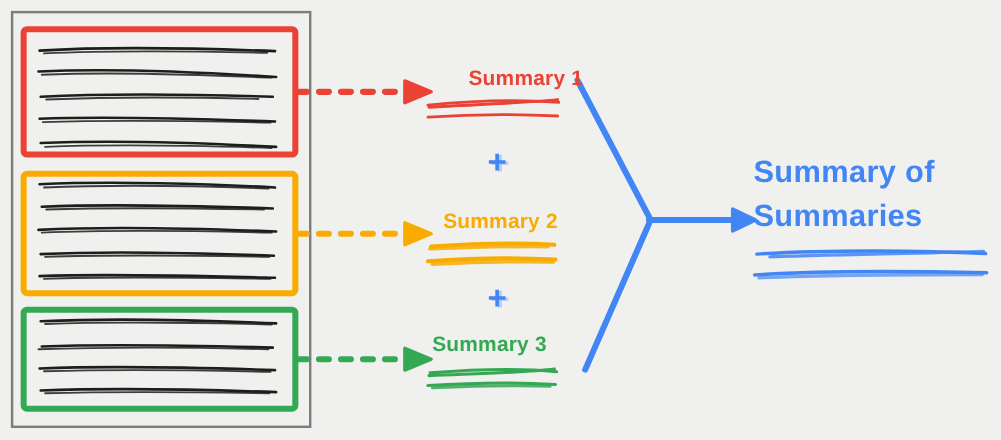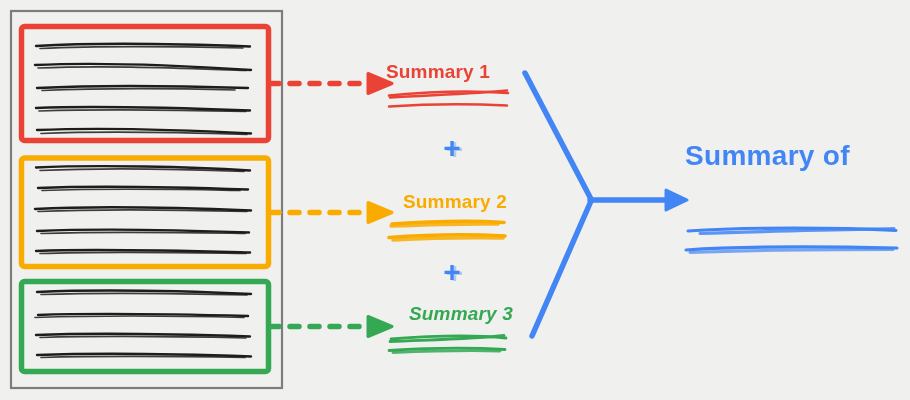--- a/index.html
+++ b/index.html
@@ -174,24 +174,25 @@
     </g>
 
     <g>
       <path class="scrib-blue" d="M688 231 C 750 227 840 227.5 896 230.5"></path>
       <path class="scrib-blue" d="M700 233.5 C 770 231 850 230 894 228.5" opacity="0.85"></path>
       <path class="scrib-blue" d="M686 250 C 750 245.5 850 247 897 248"></path>
       <path class="scrib-blue" d="M690 252.5 C 760 249.5 850 249.5 893 249.5" opacity="0.7"></path>
     </g>
   </svg>
 
-  <div class="sum-label c-red" style="left:438px; top:72px;">Summary 1</div>
+  <div class="sum-label c-red" style="left:478px; top:72px;">Summary 1</div>
   <div class="sum-label c-orange" style="left:455px; top:202px;">Summary 2</div>
-  <div class="sum-label c-green" style="left:461px; top:314px;font-style:italic;">Summary 3</div>
+  <div class="sum-label c-green" style="left:445px; top:314px;">Summary 3</div>
 
   <div class="plus-sign" style="left:452px; top:148px;">+</div>
   <div class="plus-sign" style="left:452px; top:272px;">+</div>
 
   <div class="result-title">
     <div>Summary of</div>
+    <div>Summaries</div>
   </div>
 
 </div>
 
 </body></html>

